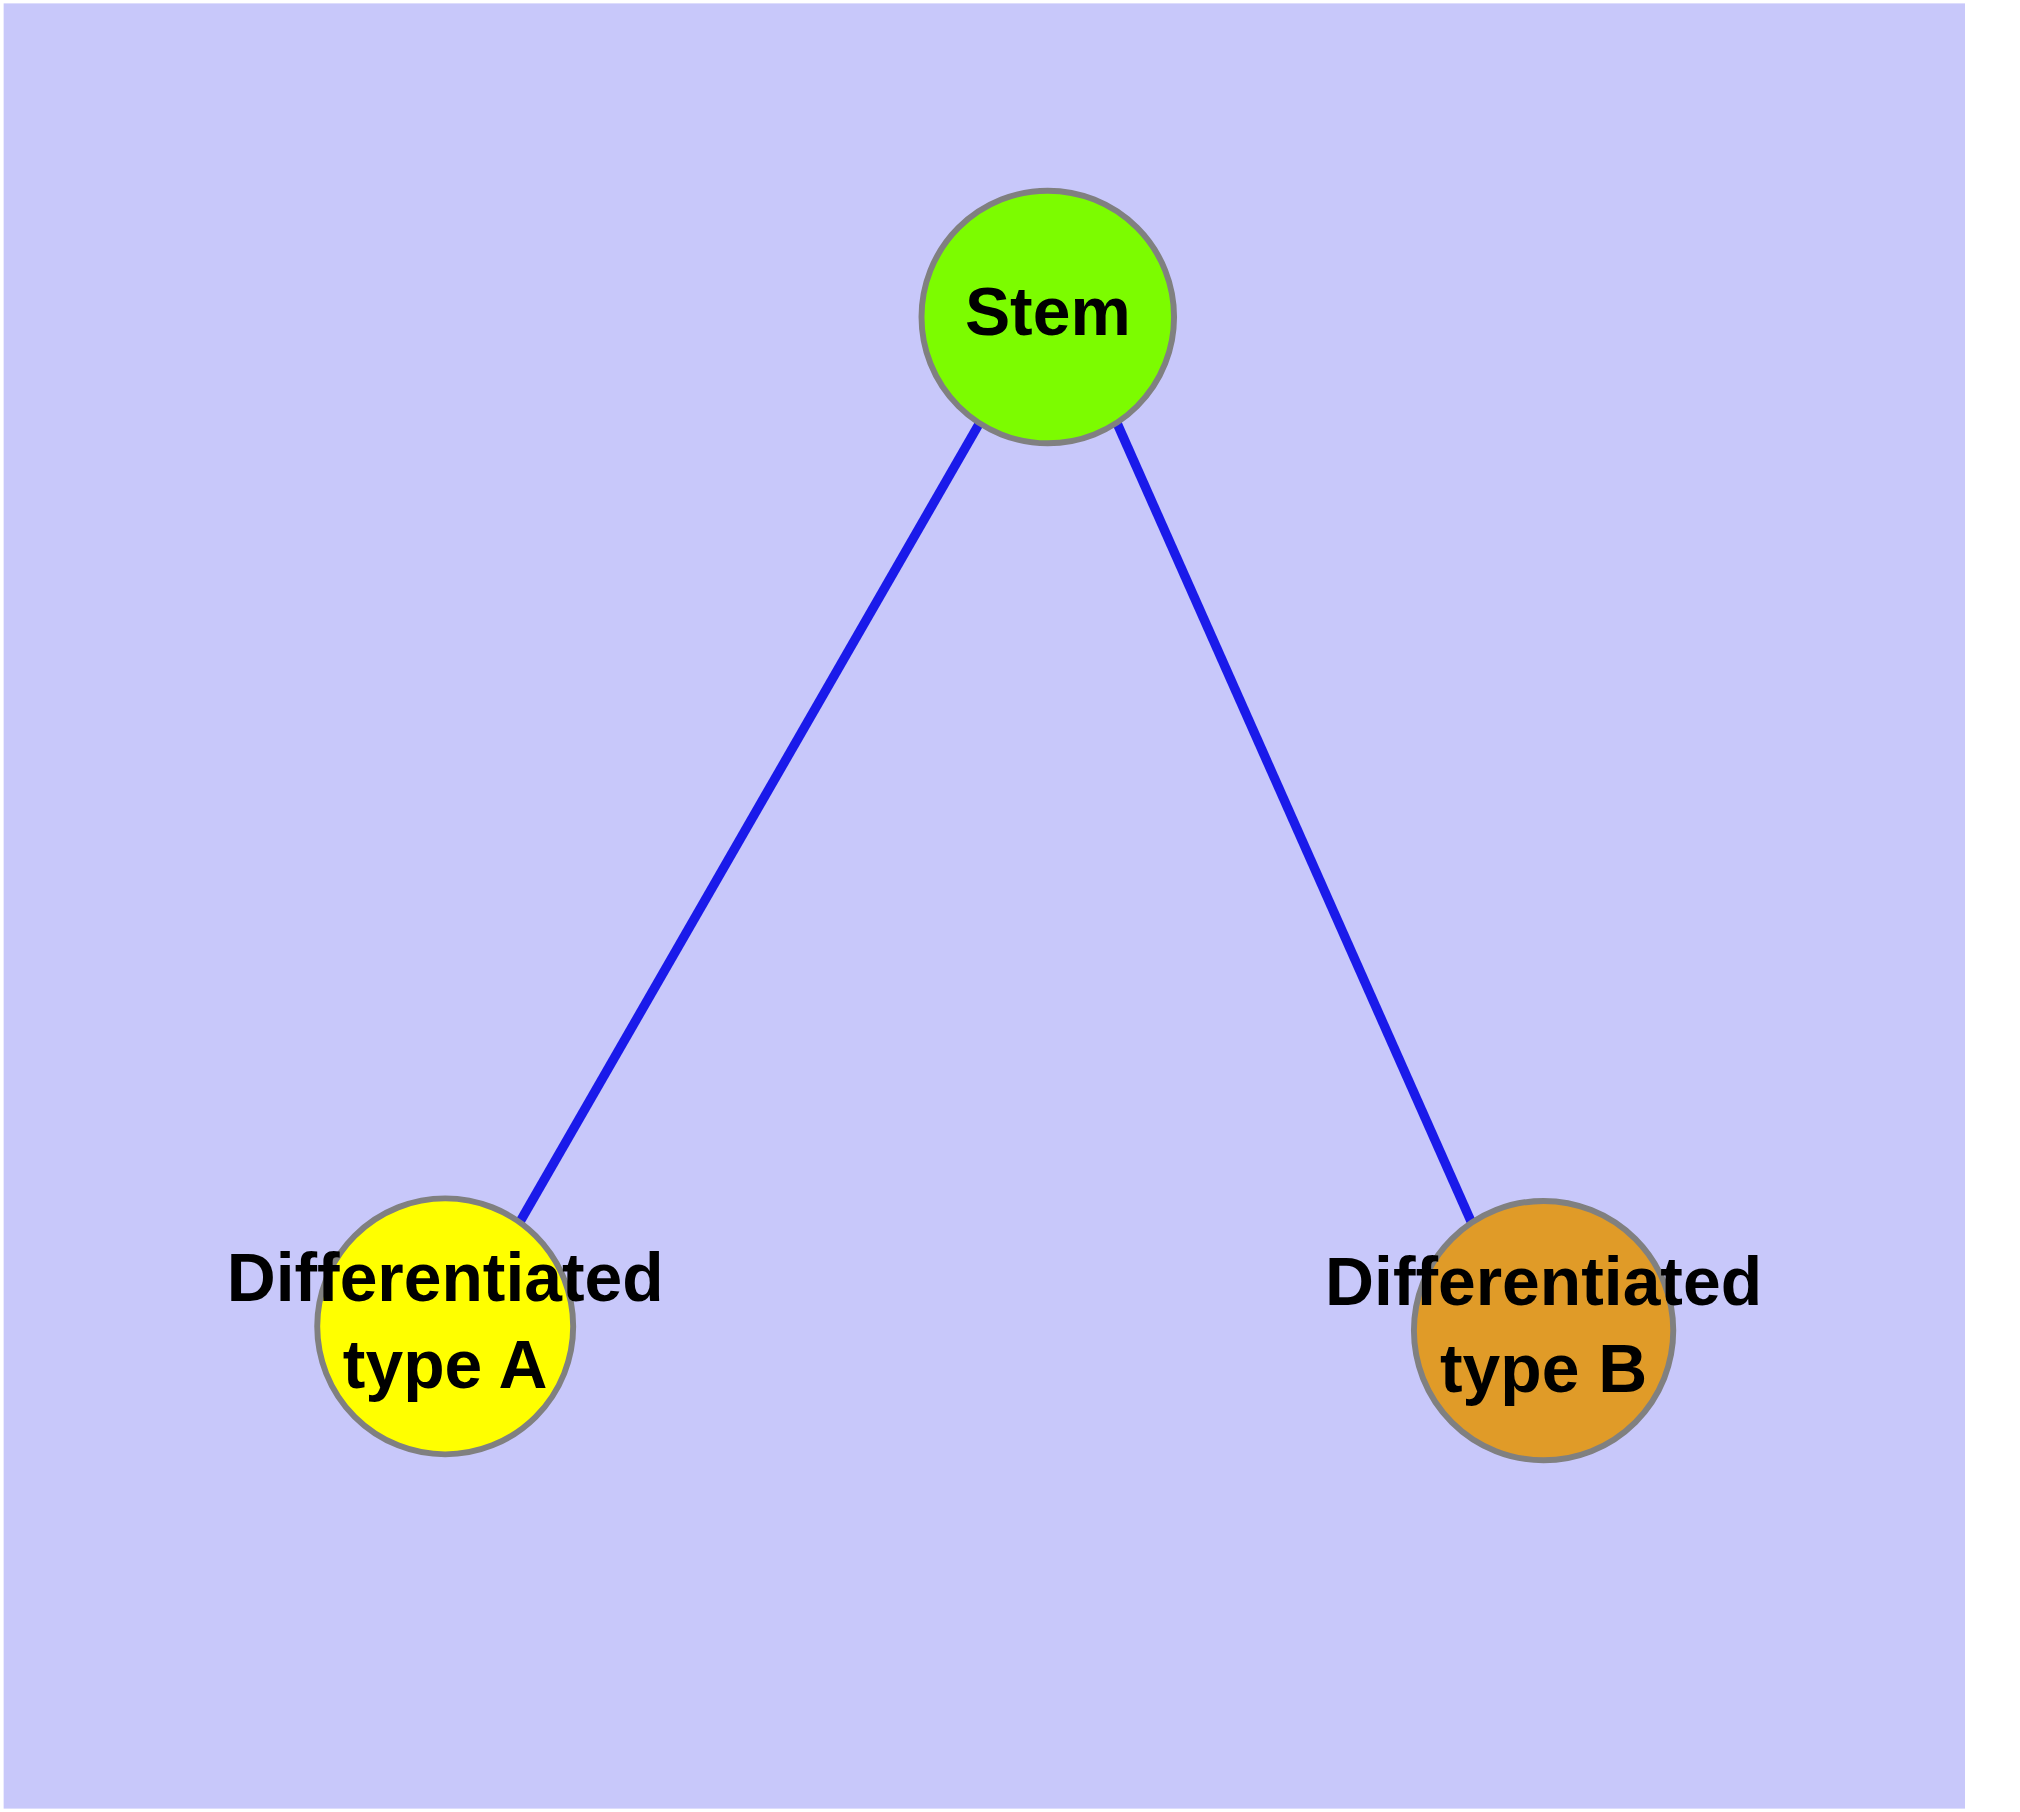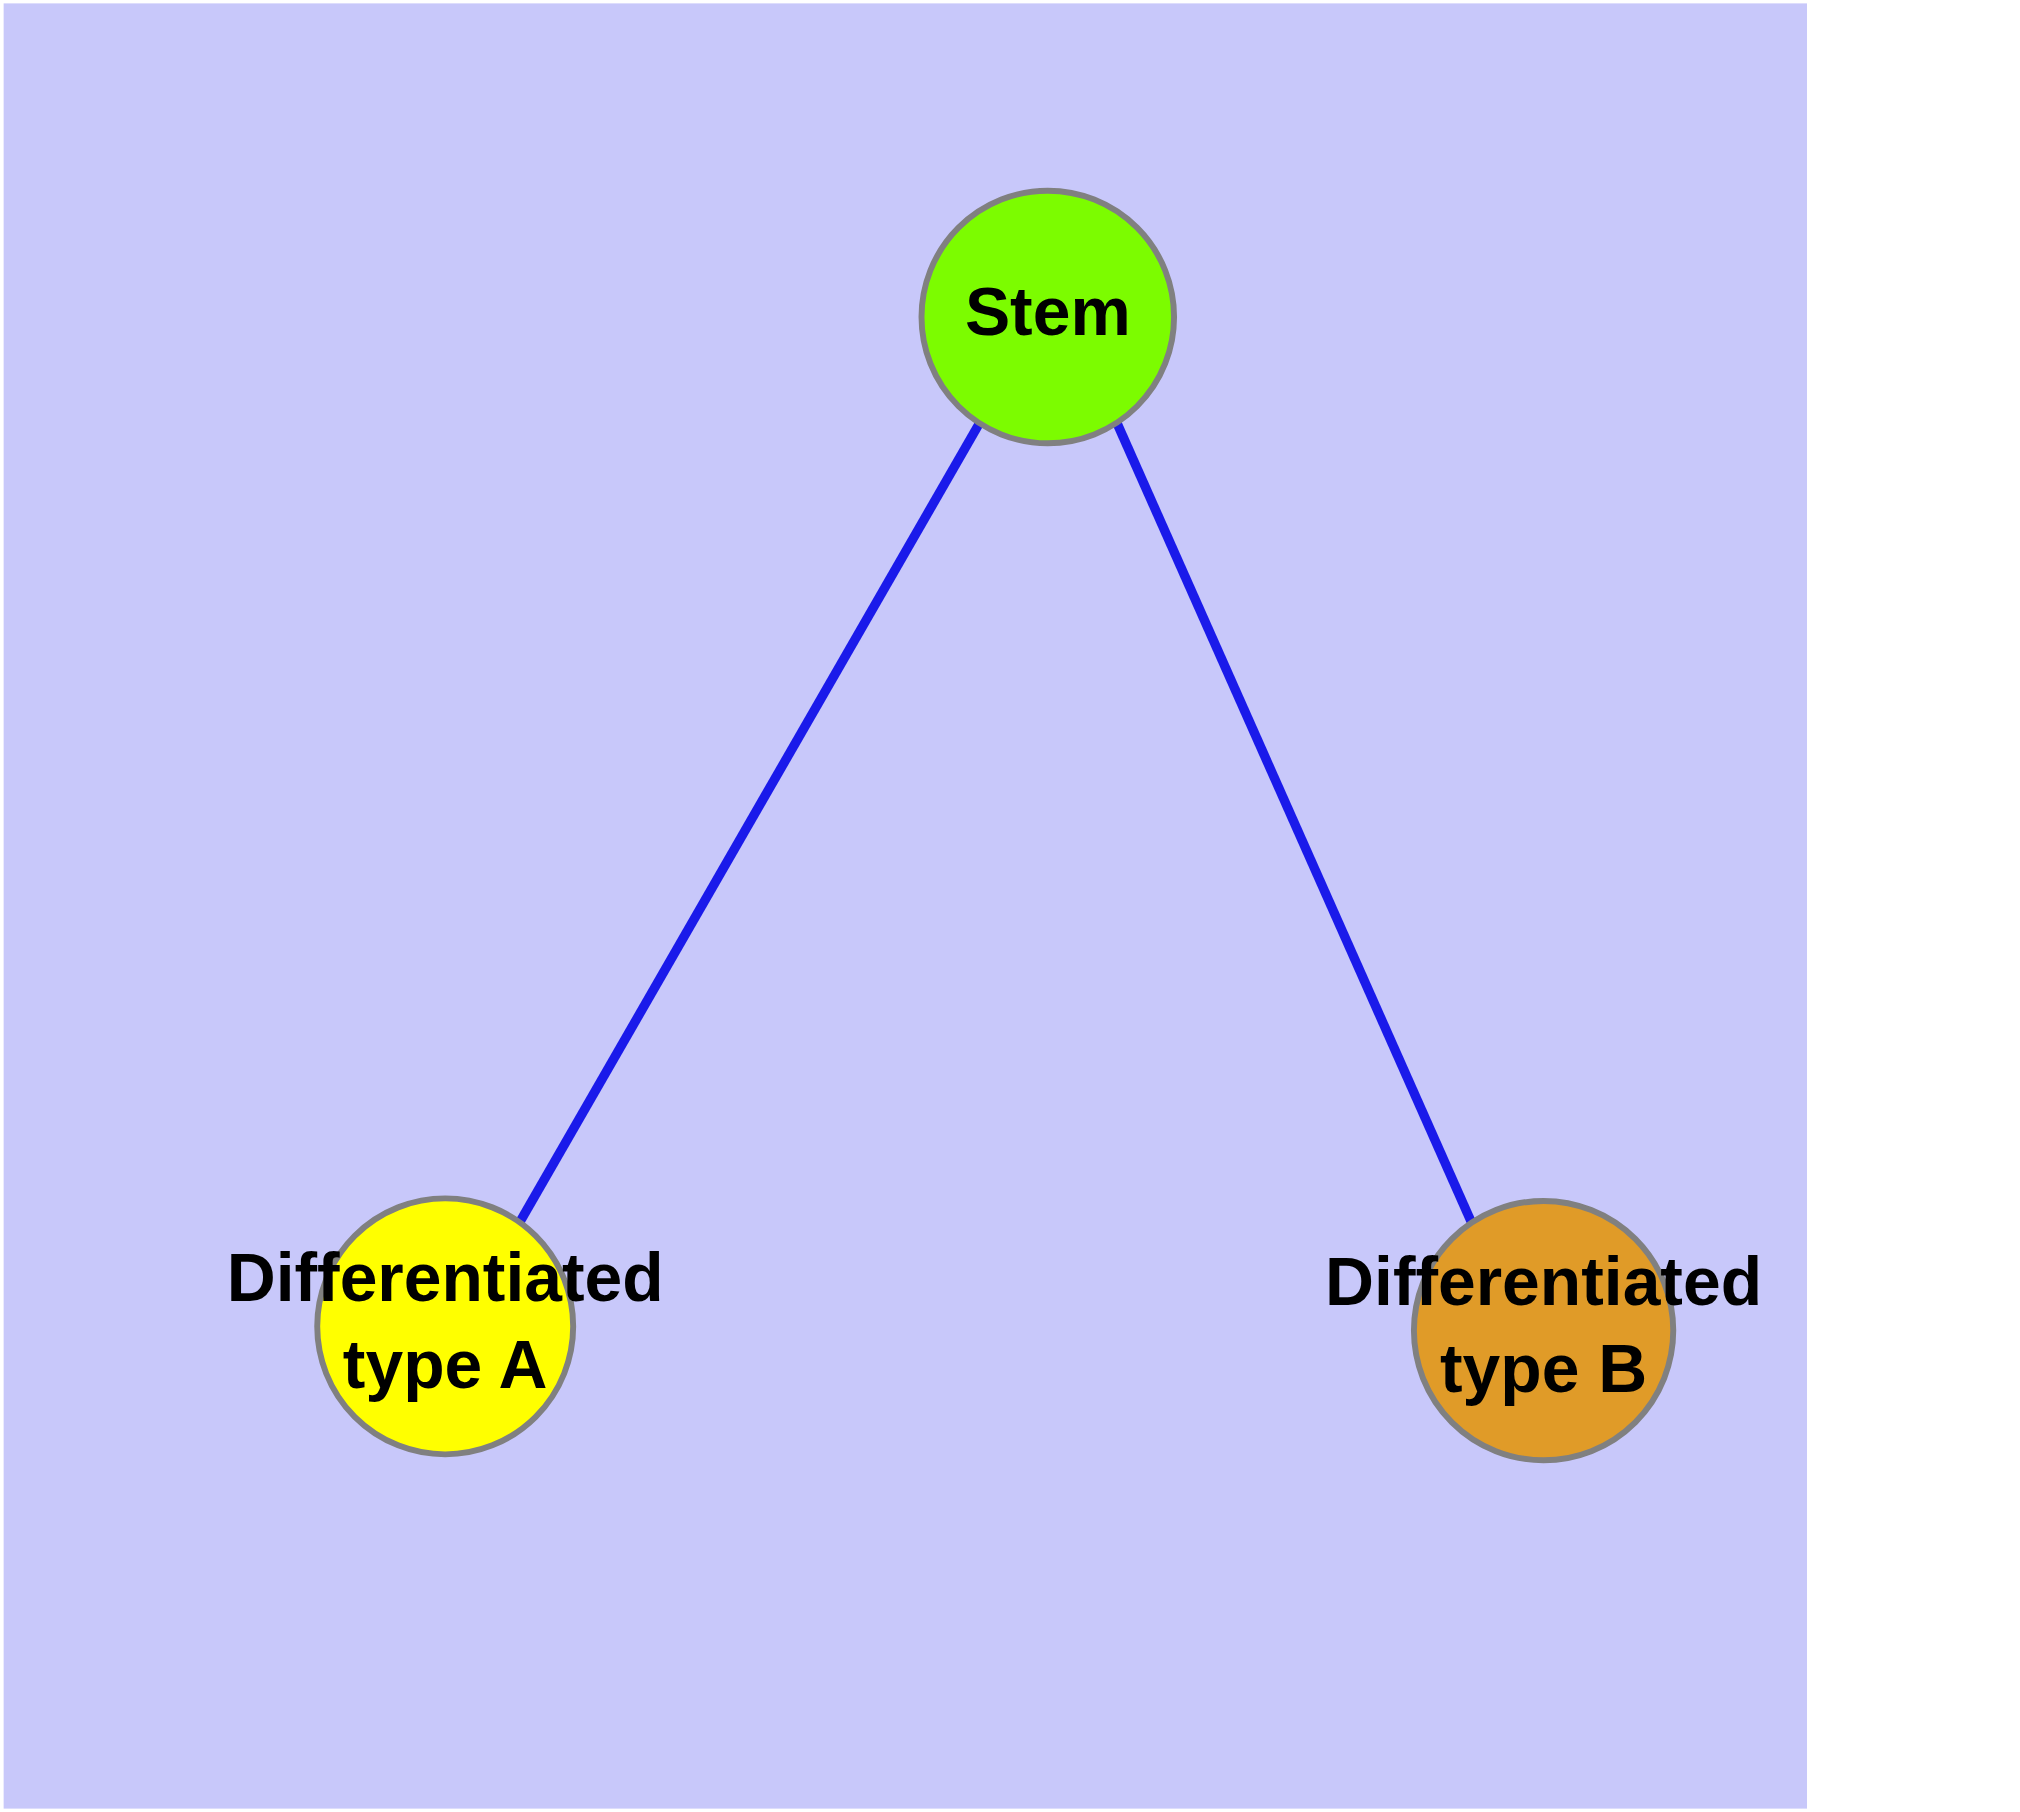--- a/index.html
+++ b/index.html
@@ -37,21 +37,21 @@
     font-weight: bold;
     fill: #000000;
     text-anchor: middle;
     dominant-baseline: middle;
     white-space: pre;
   }
 </style>
 </head>
 <body>
 
-<div id="canvas" style="width: 1807px; height: 1812px; background: rgb(255, 255, 255);">
+<div id="canvas" style="width: 1965px; height: 1812px; background: rgb(255, 255, 255);">
   <svg id="graph-svg" viewBox="0 0 2384 2138">
     <rect id="bg-rect" x="4" y="4" width="2376" height="2130" fill="#c8c8fa"></rect>
 
     <g id="edges-layer">
         <line x1="1155" y1="500" x2="613" y2="1442" stroke="#1a1aea" stroke-width="11" class="edge-line"></line>
         <line x1="1318" y1="500" x2="1738" y2="1447" stroke="#1a1aea" stroke-width="11" class="edge-line"></line>
       </g>
     <g id="nodes-layer">
         <g>
           <circle cx="1236" cy="374" r="149" fill="#7cfc00" stroke="#808080" stroke-width="7" class="node-circle"></circle>

